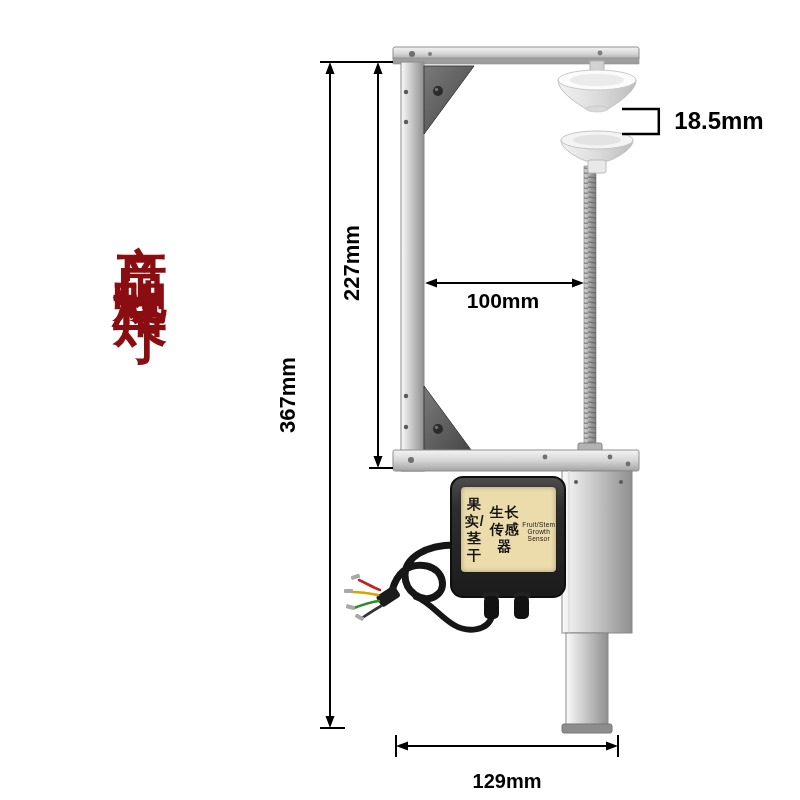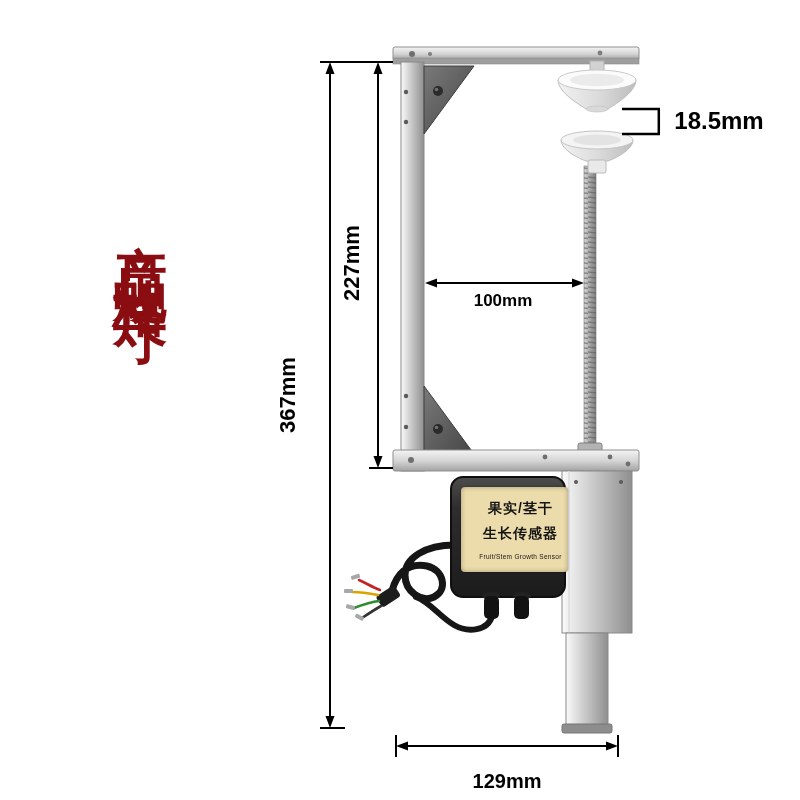--- a/index.html
+++ b/index.html
@@ -11,37 +11,37 @@
   
   .side-title{
     position:absolute;left:110px;top:202px;
     writing-mode:vertical-rl;text-orientation:upright;
     font-family:"DejaVu Sans",sans-serif;
     font-size:54px;line-height:60px;letter-spacing:13px;
     font-weight:600;color:#8a0d12;white-space:nowrap;
   }
   
   .dim-label{
-    position:absolute;font-weight:700;color:#000;font-size:17px;
+    position:absolute;font-weight:700;color:#000;font-size:21px;
     transform:translate(-50%,-50%);white-space:nowrap;
     font-family:"Liberation Sans",sans-serif;
   }
   .dim-label.vert{transform:translate(-50%,-50%) rotate(-90deg);}
   #dim-overall{left:288px;top:395px;font-size:22px;}
   #dim-inner-h{left:352px;top:263px;font-size:22px;}
   #dim-inner-w{left:503px;top:301px;}
   #dim-gap{left:703px;top:121px;transform:translate(-50%,-50%);font-size:24px;margin-left:16px;}
   #dim-base{left:507px;top:769px;font-size:20px;margin-top:12px;}
   
   .sensor-label{
     position:absolute;left:461px;top:487px;width:95px;height:85px;
     background:#ecdcab;border-radius:4px;
     box-shadow:inset 0 0 5px rgba(0,0,0,.3), 0 0 2px rgba(0,0,0,.4);
-    display:flex;flex-direction:column;align-items:center;justify-content:center;
-    gap:8px;color:#141414;text-align:center;padding-left:12px;
+    display:flex;align-items:center;justify-content:center;
+    gap:1px;color:#141414;text-align:center;
   }
   .sensor-label .cn{font-size:14px;font-weight:700;line-height:17px;letter-spacing:1px;}
   .sensor-label .en{font-size:6.5px;font-weight:400;letter-spacing:.3px;margin-top:3px;}
 </style>
 </head>
 <body>
 
 <div class="canvas">
 
   <svg class="diagram-svg" width="800" height="800" viewBox="0 0 800 800">

